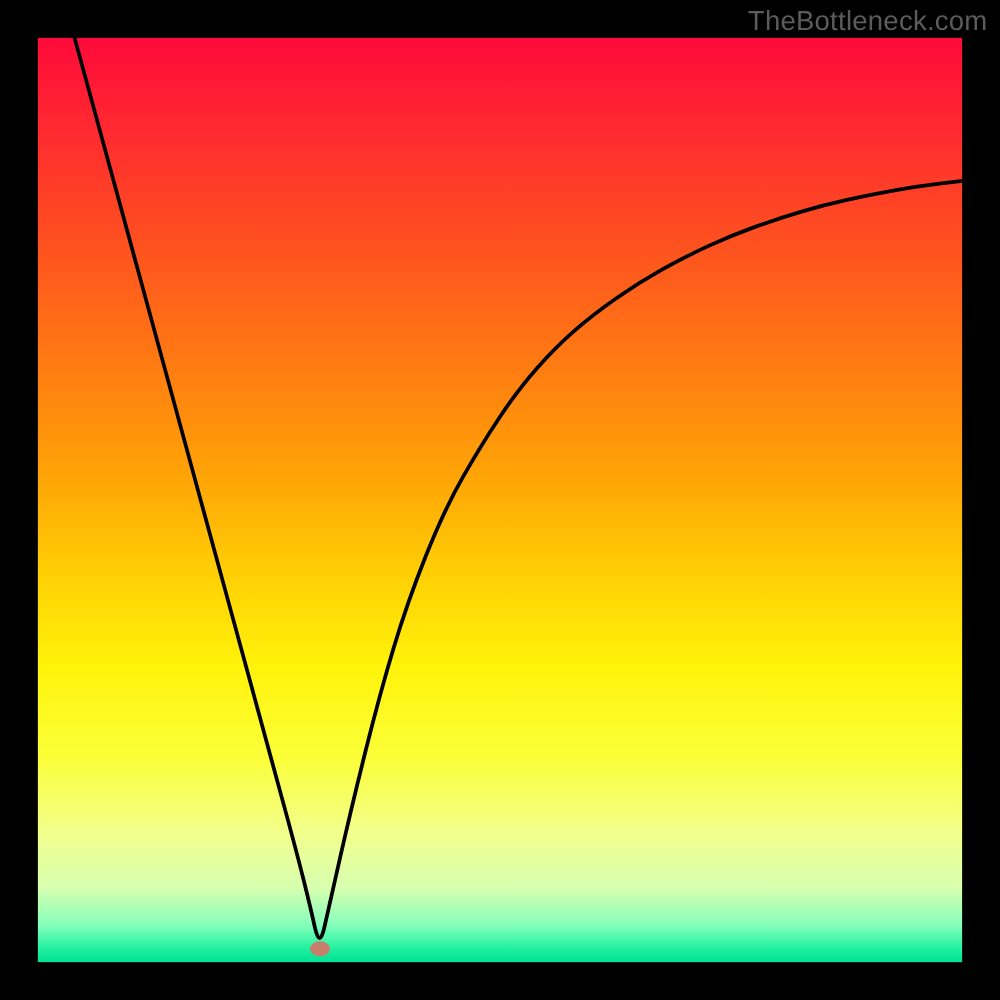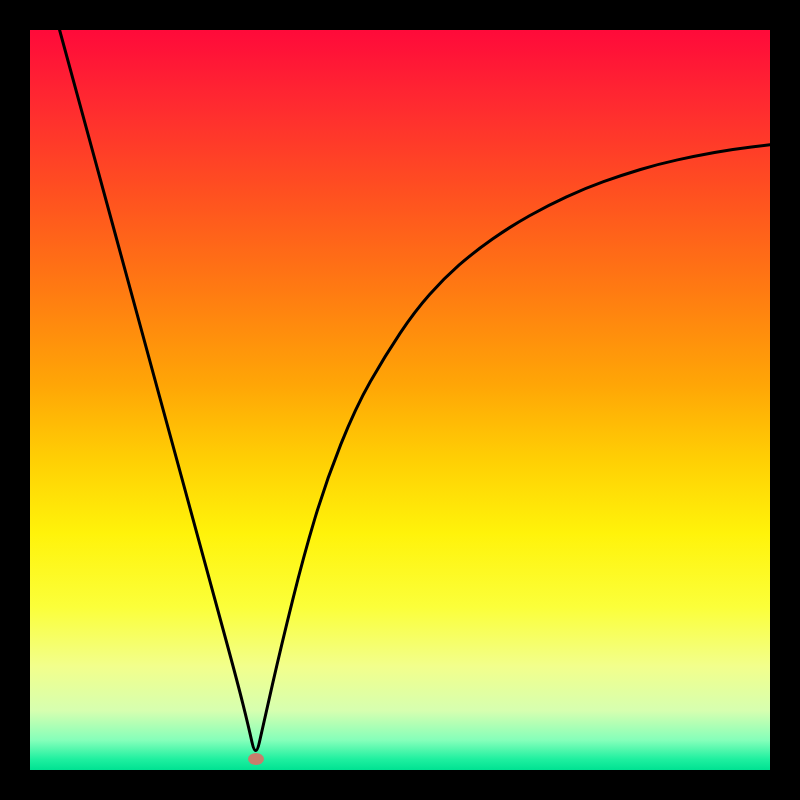--- a/index.html
+++ b/index.html
@@ -47,20 +47,21 @@
     font-size: 22px;
     letter-spacing: 0.2px;
     font-weight: 400;
   }
 </style>
 </head>
 <body>
 
 <div class="stage">
 
+  <div class="watermark">TheBottleneck.com</div>
 
   <div class="plot-area">
     <svg class="gradient-bg" viewBox="0 0 740 740" preserveAspectRatio="none">
       <defs>
         <linearGradient id="bg-grad" x1="0" y1="0" x2="0" y2="1">
             <stop offset="0%" stop-color="#ff0a3a"></stop>
             <stop offset="10%" stop-color="#ff2a30"></stop>
             <stop offset="22%" stop-color="#ff5020"></stop>
             <stop offset="35%" stop-color="#ff7a12"></stop>
             <stop offset="48%" stop-color="#ffa606"></stop>

